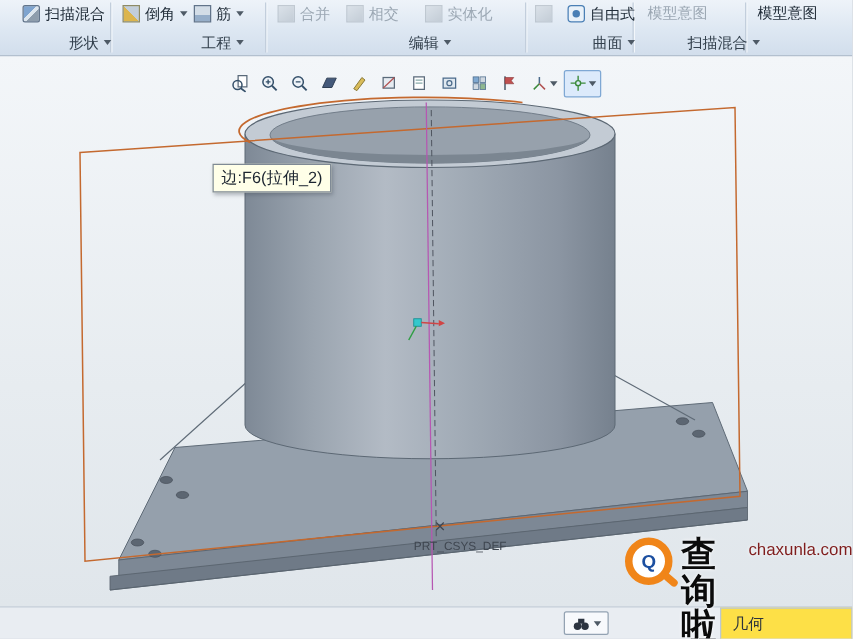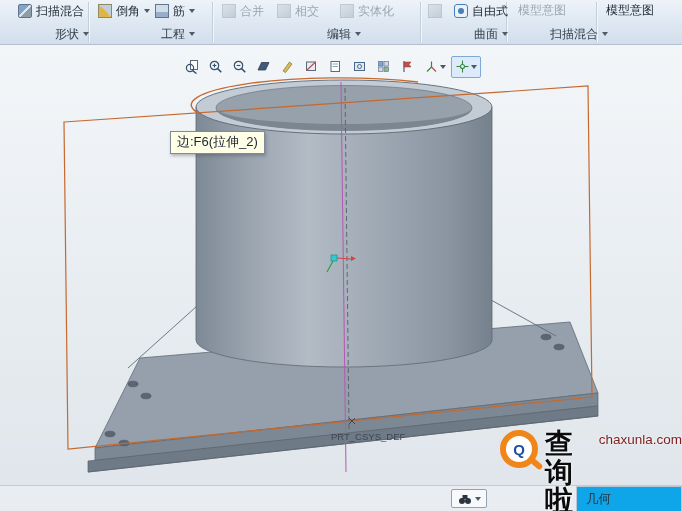--- a/index.html
+++ b/index.html
@@ -54,21 +54,21 @@
   .wm-text{display:flex;flex-direction:row;line-height:1.02;}
   .wm-title{font-size:28px;font-weight:bold;color:#0b0b0b;letter-spacing:1px;text-shadow:0 0 3px #fff;}
   .wm-site{font-size:13.5px;color:#7f1d1d;margin-top:3px;text-shadow:0 0 3px #fff;}
 
   
   .statusbar{position:absolute;left:0;top:485px;width:682px;height:26px;background:#e9edf2;
              border-top:1px solid #c3cdd7;box-sizing:border-box;z-index:5;}
   .sb-find{position:absolute;left:451px;top:3px;width:36px;height:19px;background:#f7f9fc;
            border:1px solid #93a2b2;border-radius:2px;display:flex;align-items:center;
            justify-content:center;gap:3px;box-sizing:border-box;}
-  .sb-geom{position:absolute;left:576px;top:0;width:106px;height:26px;background:#0ea5e9;
+  .sb-geom{position:absolute;left:576px;top:0;width:106px;height:26px;background:#fde047;
            border:1px solid #bcc8d4;display:flex;align-items:center;padding-left:9px;
            font-size:12.5px;color:#2b333c;box-sizing:border-box;}
 </style>
 </head>
 <body>
 
 <div id="app">
 
   <div class="ribbon">
     <div class="vsep" style="left:88px"></div>

